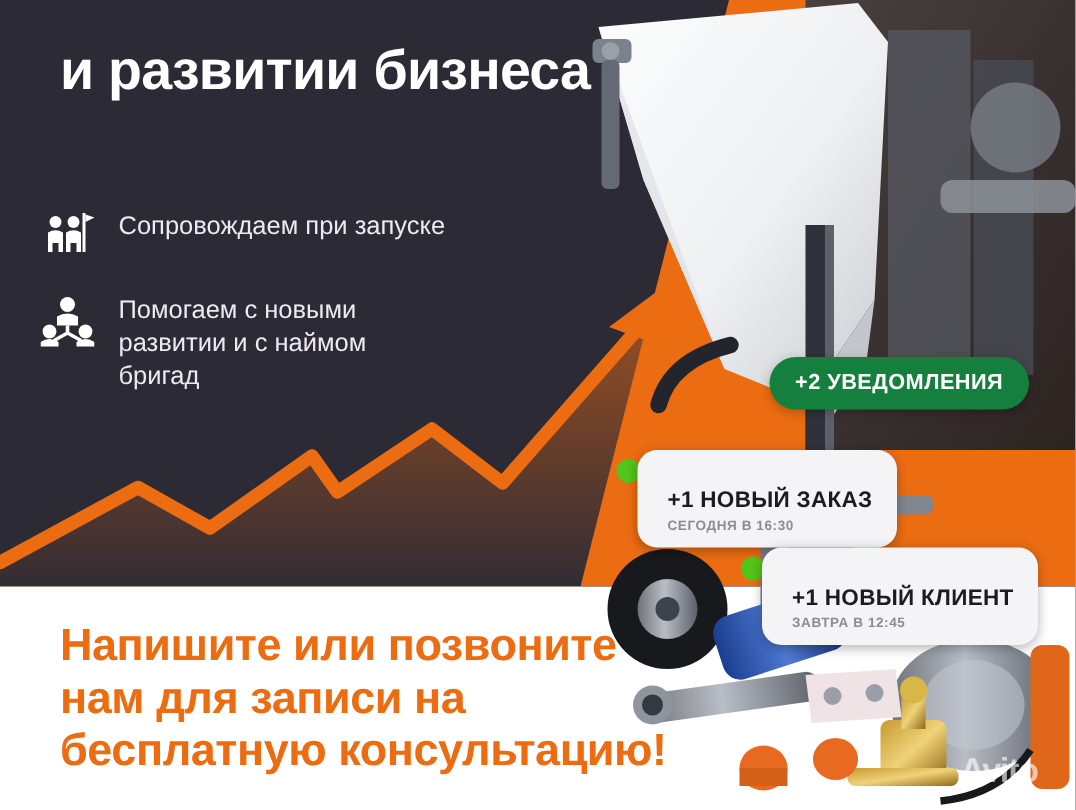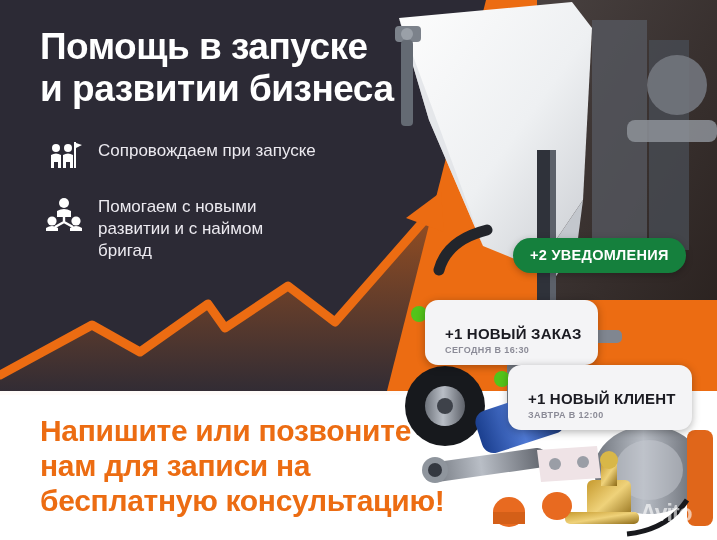--- a/index.html
+++ b/index.html
@@ -30,21 +30,21 @@
   }
   
   .headline{
     position:absolute;left:40px;top:26px;width:420px;
     color:#ffffff;font-weight:bold;font-size:37px;line-height:1.13;
     letter-spacing:-0.5px;
   }
   .headline .l2{display:block;}
   
   .features{
-    position:absolute;left:44px;top:138px;width:330px;
+    position:absolute;left:25px;top:138px;width:330px;
   }
   .feature{
     display:flex;align-items:flex-start;margin-bottom:16px;
   }
   .feature .ficon{
     width:40px;height:40px;flex:0 0 40px;margin-right:14px;
     display:flex;align-items:center;justify-content:center;
   }
   .feature .ftext{
     color:#eceaf0;font-size:17px;line-height:1.30;padding-top:2px;
@@ -198,21 +198,20 @@
 
       <ellipse cx="122" cy="512" rx="16" ry="15" fill="#e86a20"></ellipse>
       <rect x="106" y="512" width="32" height="12" fill="#d45f18"></rect>
       <ellipse cx="170" cy="506" rx="15" ry="14" fill="#e86a20"></ellipse>
 
       <path d="M300 500 q-20 30 -60 34" stroke="#18191d" stroke-width="5" fill="none"></path>
     </svg>
   </div>
 
   <div class="headline">
-    <span>Помощь в запуске</span>
     <span class="l2">и развитии бизнеса</span>
   </div>
 
   <div class="features">
 
     <div class="feature">
       <span class="ficon">
         <svg width="36" height="36" viewBox="0 0 36 36" xmlns="http://www.w3.org/2000/svg">
           <circle cx="10" cy="8" r="4" fill="#ffffff"></circle>
           <path d="M5 15 q5 -3 10 0 l0 13 l-3 0 l0 -6 l-4 0 l0 6 l-3 0 Z" fill="#ffffff"></path>
@@ -252,21 +251,21 @@
 
   <div class="dot dot-order"></div>
   <div class="badge-white badge-order">
     <div class="btitle">+1 НОВЫЙ ЗАКАЗ</div>
     <div class="btime">СЕГОДНЯ В 16:30</div>
   </div>
 
   <div class="dot dot-client"></div>
   <div class="badge-white badge-client">
     <div class="btitle">+1 НОВЫЙ КЛИЕНТ</div>
-    <div class="btime">ЗАВТРА В 12:00</div>
+    <div class="btime">ЗАВТРА В 12:45</div>
   </div>
 
   <div class="cta">
     <span>Напишите или позвоните</span>
     <span>нам для записи на</span>
     <span>бесплатную консультацию!</span>
   </div>
 
   <div class="watermark">Avito</div>
 

